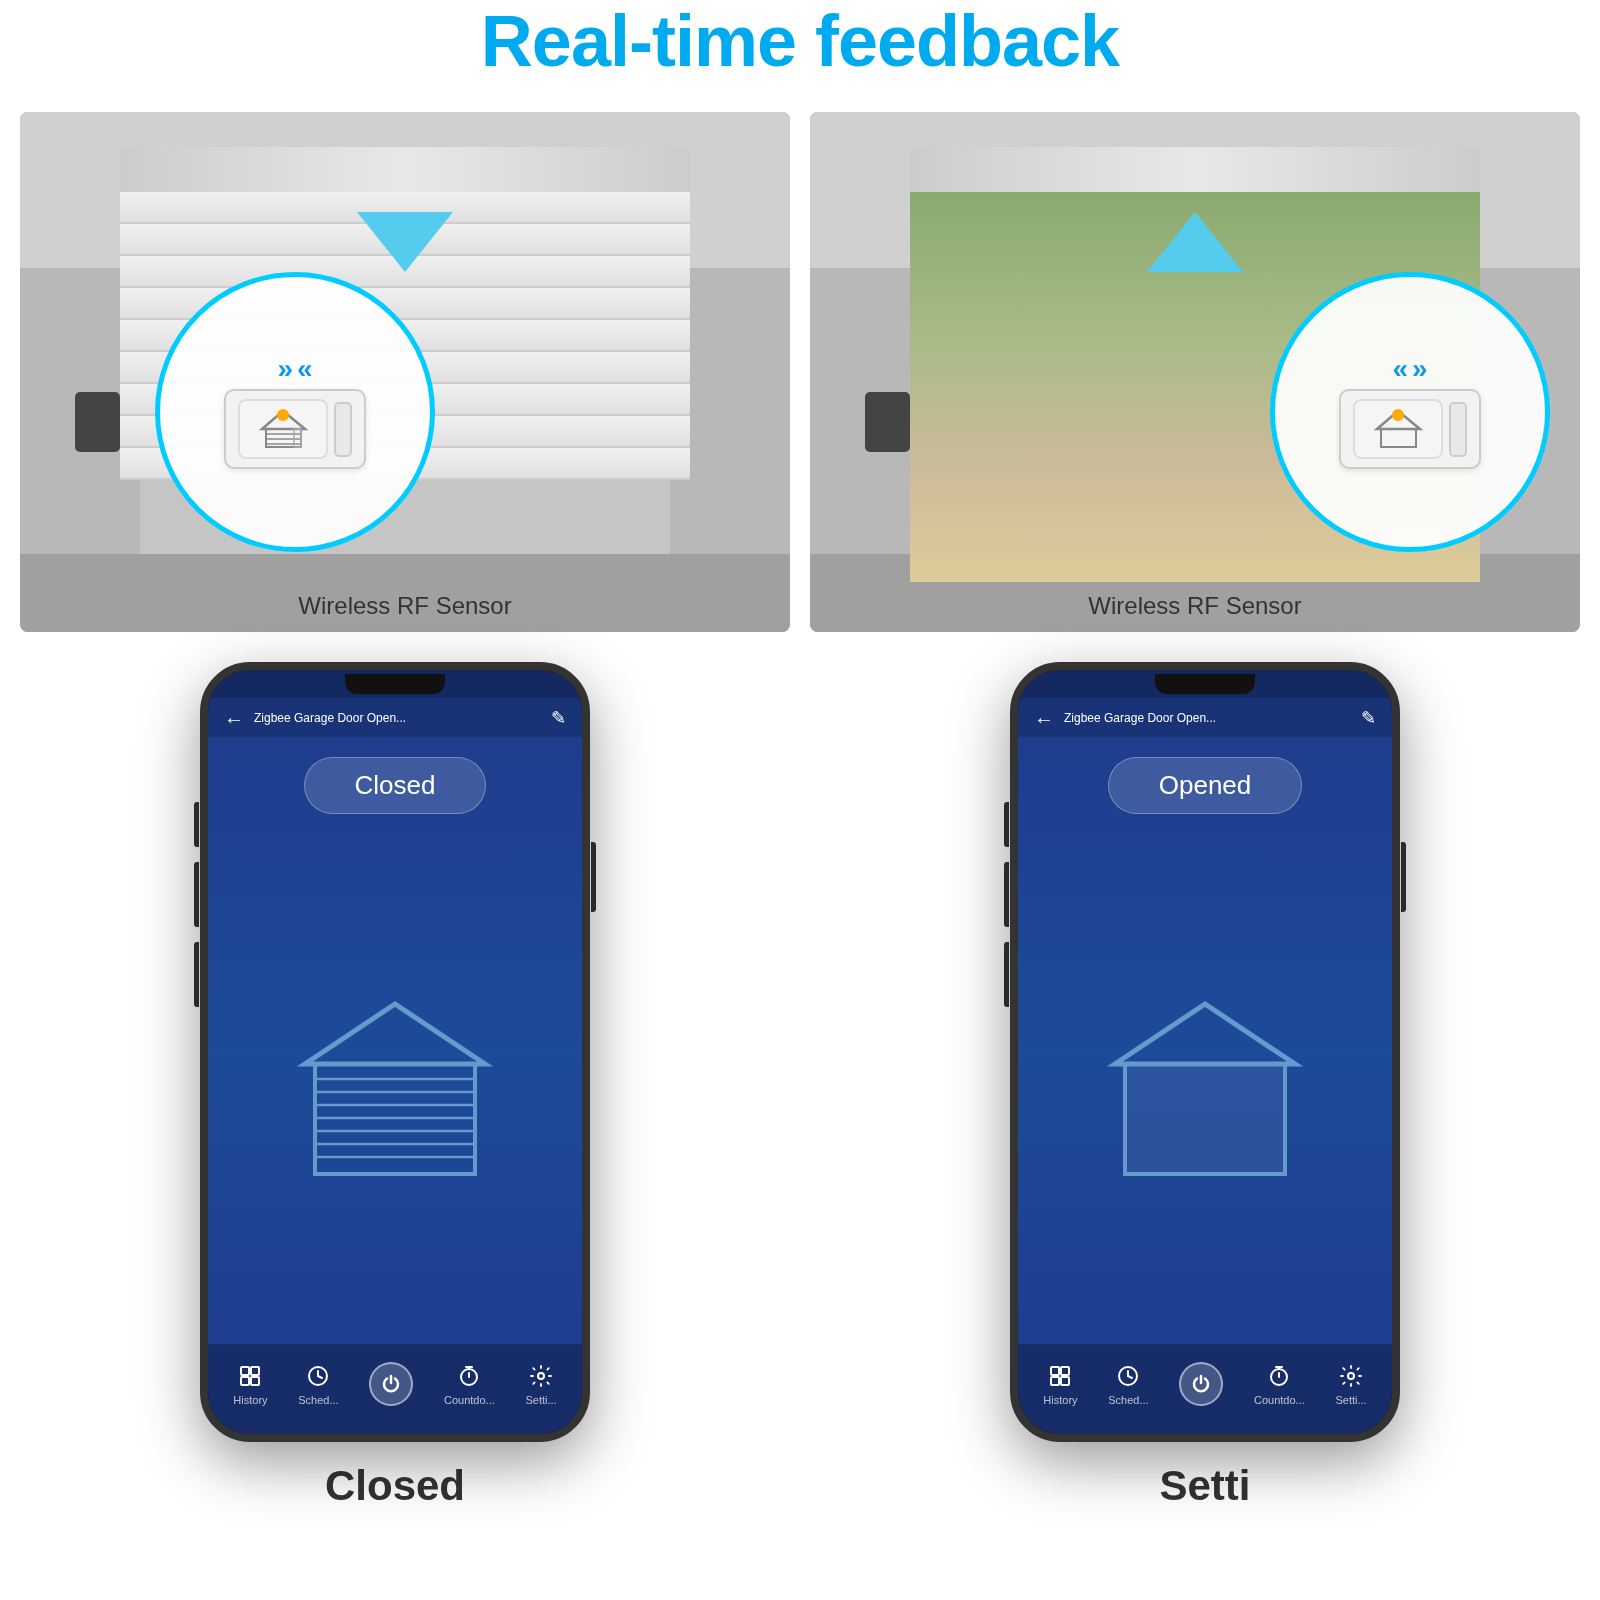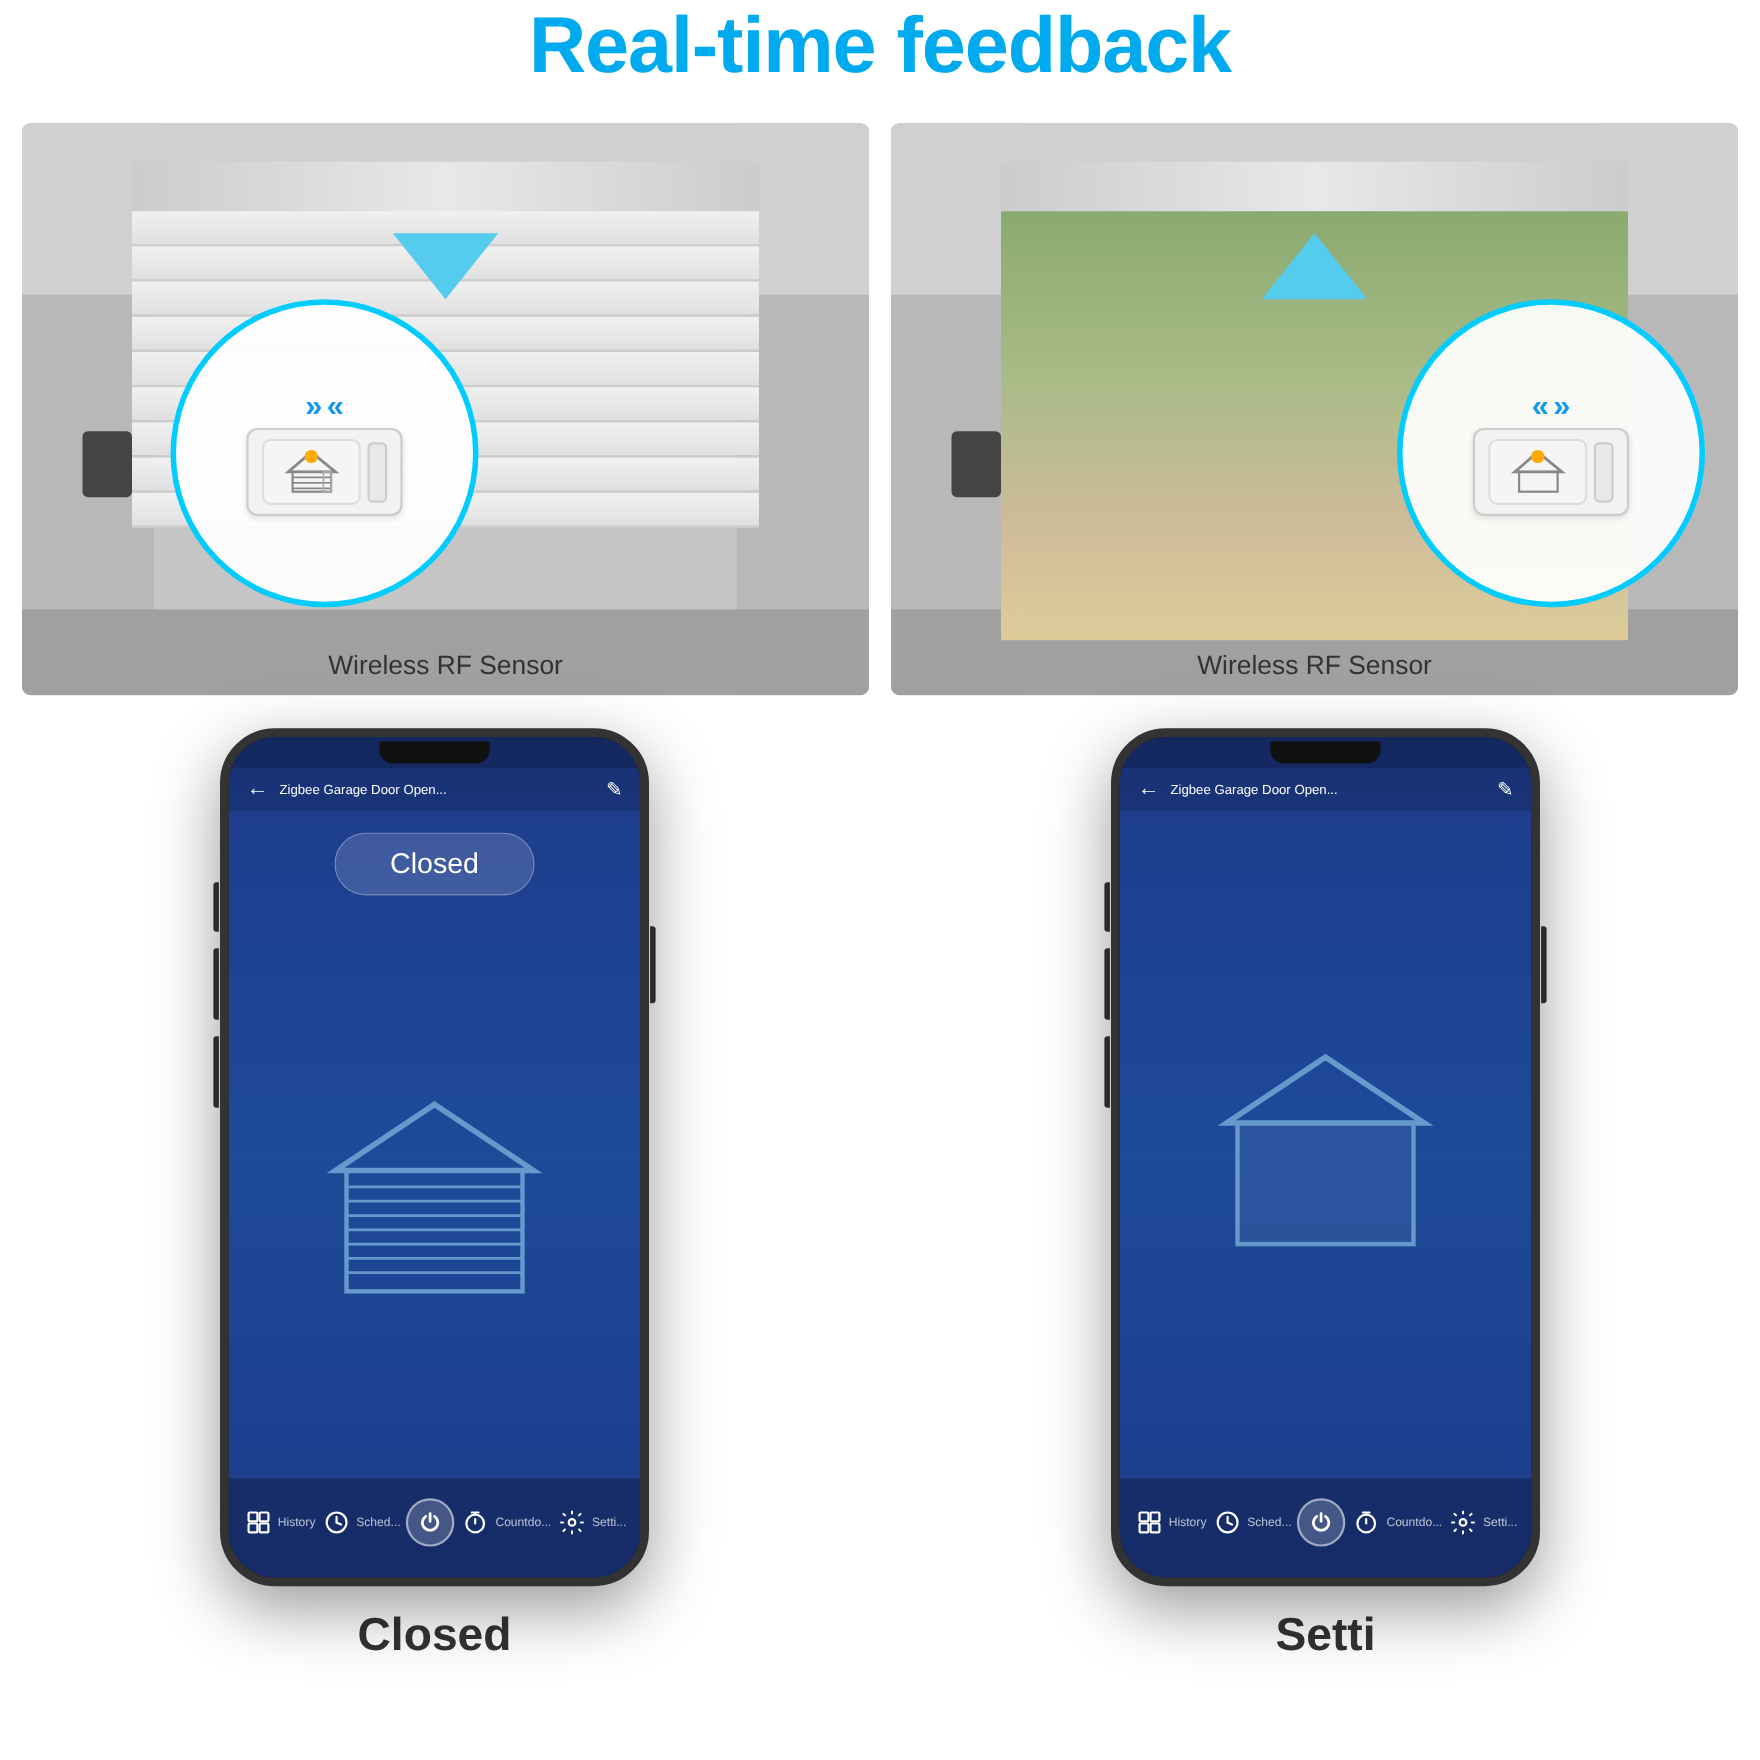--- a/index.html
+++ b/index.html
@@ -119,21 +119,21 @@
       height: 90px;
       background: rgba(0,0,0,0.25);
       display: flex;
       align-items: center;
       justify-content: space-around;
       padding: 0 10px 10px;
     }
 
     .bottom-nav-item {
       display: flex;
-      flex-direction: row;
+      flex-direction: column;
       align-items: center;
       gap: 4px;
       color: rgba(255,255,255,0.8);
     }
 
     .bottom-nav-icon {
       width: 28px;
       height: 28px;
       display: flex;
       align-items: center;
@@ -564,20 +564,21 @@
       <div class="phone-body">
         <div class="phone-screen">
           <div style="height:28px;background:rgba(0,0,0,0.3);display:flex;align-items:center;justify-content:center;">
             <div style="width:100px;height:20px;background:#111;border-radius:0 0 12px 12px;"></div>
           </div>
           <div class="phone-header">
             <span class="phone-back-icon">←</span>
             <span class="phone-title">Zigbee Garage Door Open...</span>
             <span class="phone-edit-icon">✎</span>
           </div>
+          <div class="phone-status-badge">Opened</div>
 
           <div class="phone-garage-icon">
             <svg width="220" height="200" viewBox="0 0 220 200">
 
               <polygon points="110,20 20,80 200,80" fill="none" stroke="#6699cc" stroke-width="5"></polygon>
 
               <rect x="30" y="80" width="160" height="110" fill="rgba(100,130,180,0.2)" stroke="#6699cc" stroke-width="4"></rect>
             </svg>
           </div>
           <div class="phone-bottom-bar">

